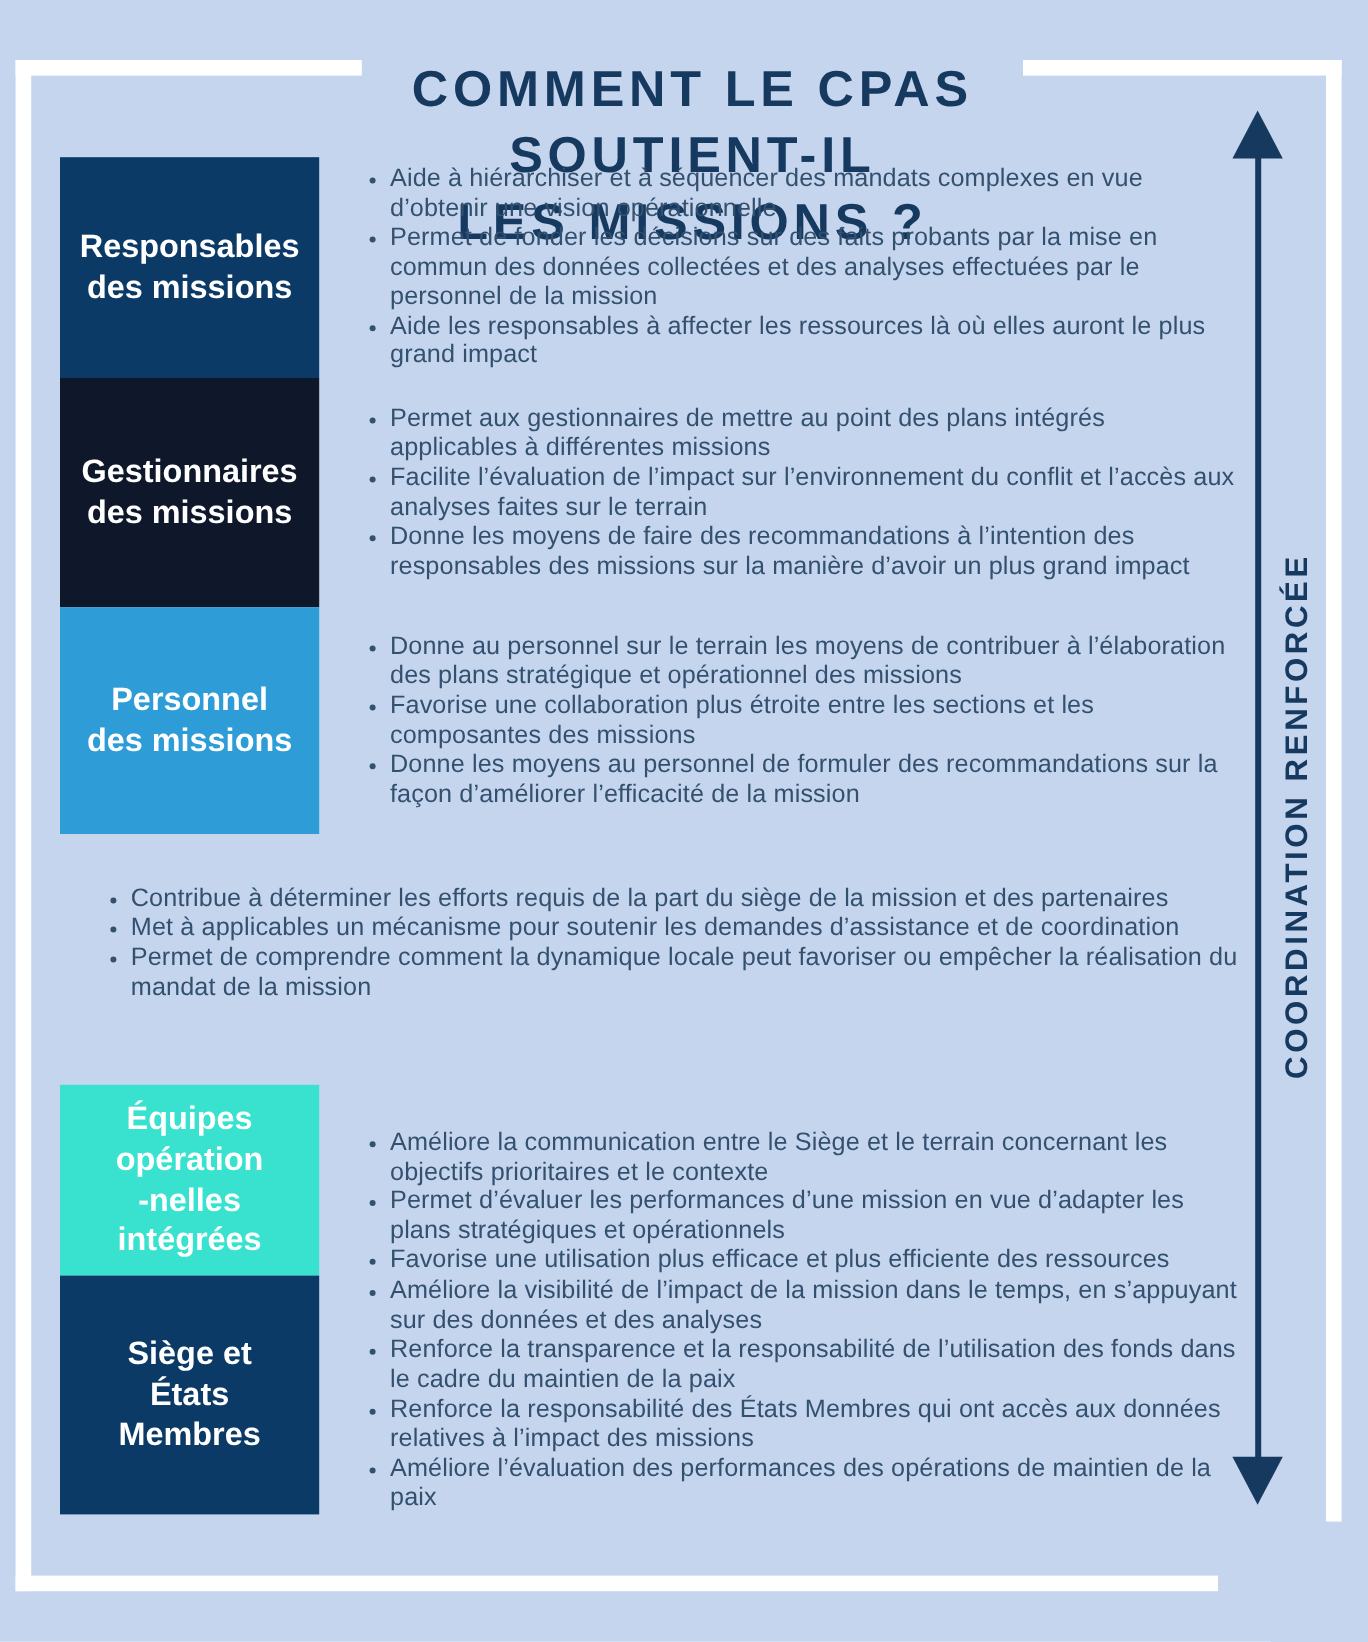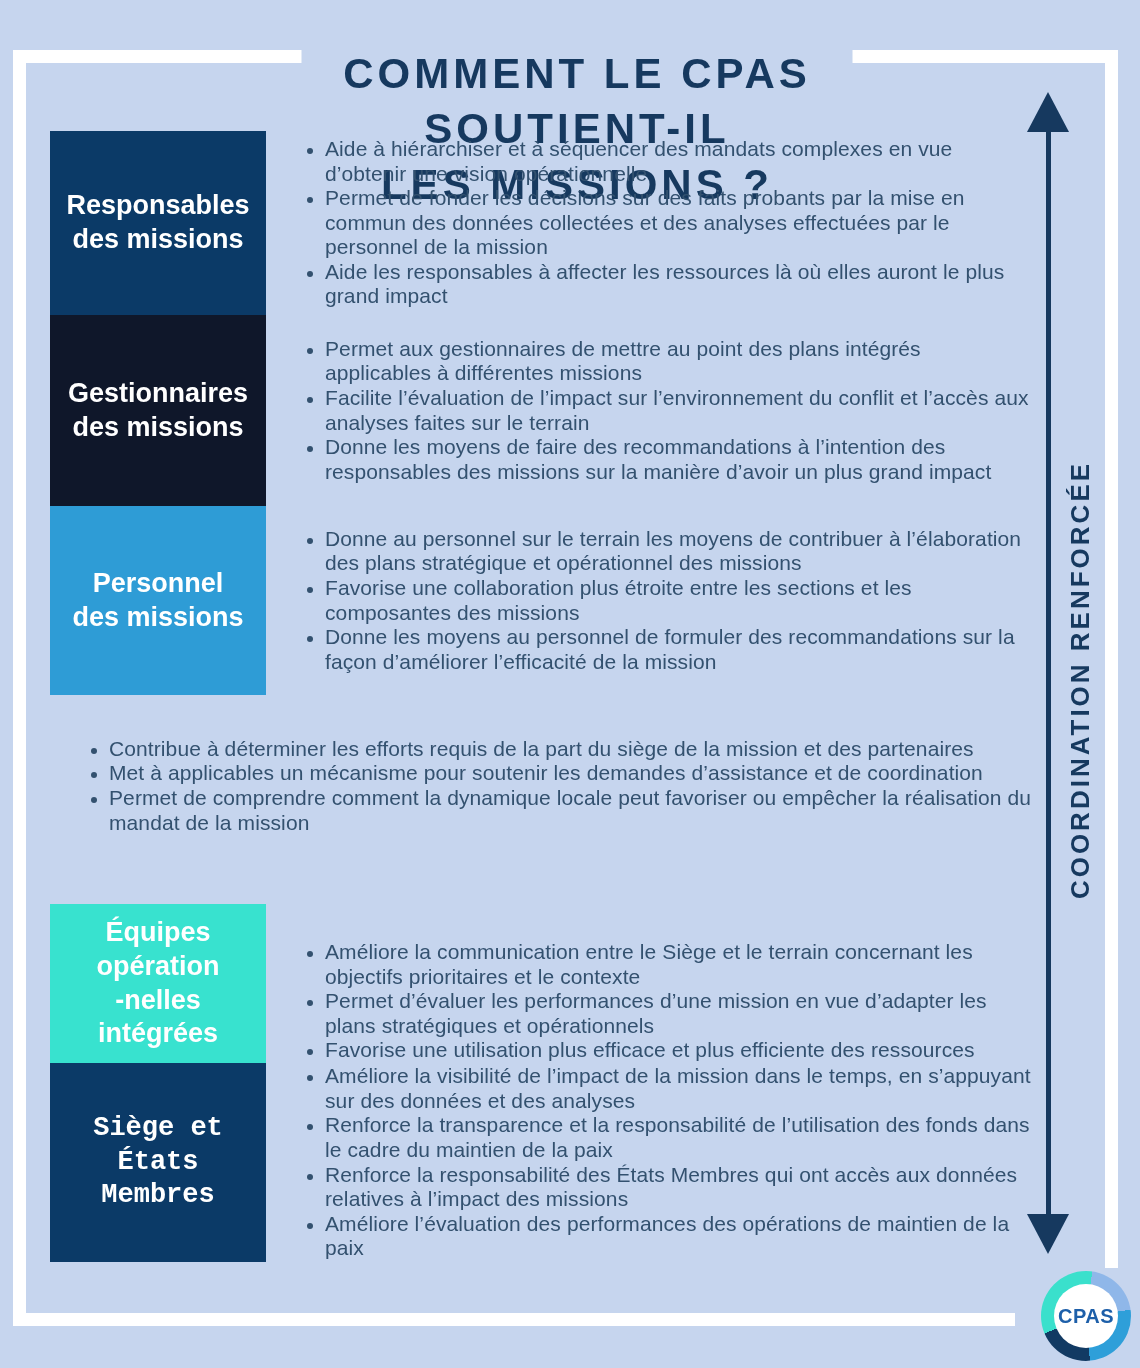--- a/index.html
+++ b/index.html
@@ -120,39 +120,34 @@
       <div class="row-bullets">
         <ul>
           <li>Améliore la communication entre le Siège et le terrain concernant les objectifs prioritaires et le contexte</li>
           <li>Permet d’évaluer les performances d’une mission en vue d’adapter les plans stratégiques et opérationnels</li>
           <li>Favorise une utilisation plus efficace et plus efficiente des ressources</li>
         </ul>
       </div>
     </section>
 
     <section class="row row-6">
-      <div class="row-label" style="background-color: rgb(11, 58, 103); font-family: Liberation Mono, monospace;">Siège et
+      <div class="row-label" style="background-color: rgb(11, 58, 103);">Siège et
 États
 Membres</div>
       <div class="row-bullets">
         <ul>
           <li>Améliore la visibilité de l’impact de la mission dans le temps, en s’appuyant sur des données et des analyses</li>
           <li>Renforce la transparence et la responsabilité de l’utilisation des fonds dans le cadre du maintien de la paix</li>
           <li>Renforce la responsabilité des États Membres qui ont accès aux données relatives à l’impact des missions</li>
           <li>Améliore l’évaluation des performances des opérations de maintien de la paix</li>
         </ul>
       </div>
     </section>
 
   </div>
 
   <div class="arrow-shaft"></div>
   <div class="arrow-head arrow-head-up"></div>
   <div class="arrow-head arrow-head-down"></div>
   <div class="arrow-label">COORDINATION RENFORCÉE</div>
 
-  <div class="logo">
-    <div class="logo-inner">
-      <span class="logo-text">CPAS</span>
-    </div>
-  </div>
 
 </div>
 
 </body></html>

